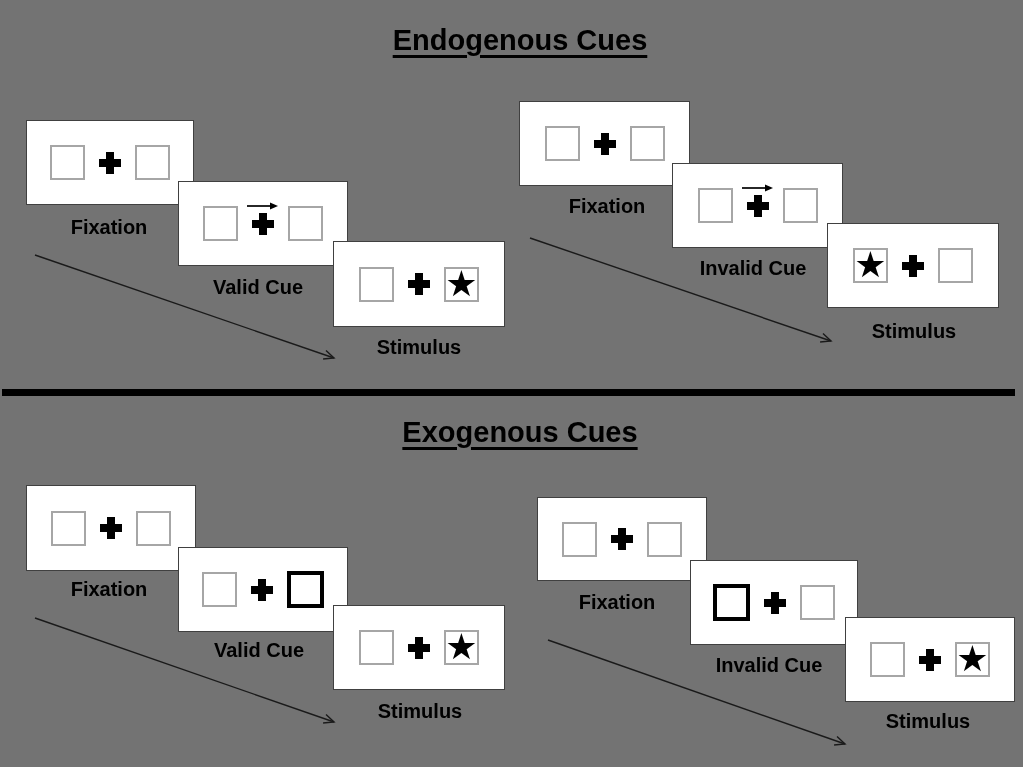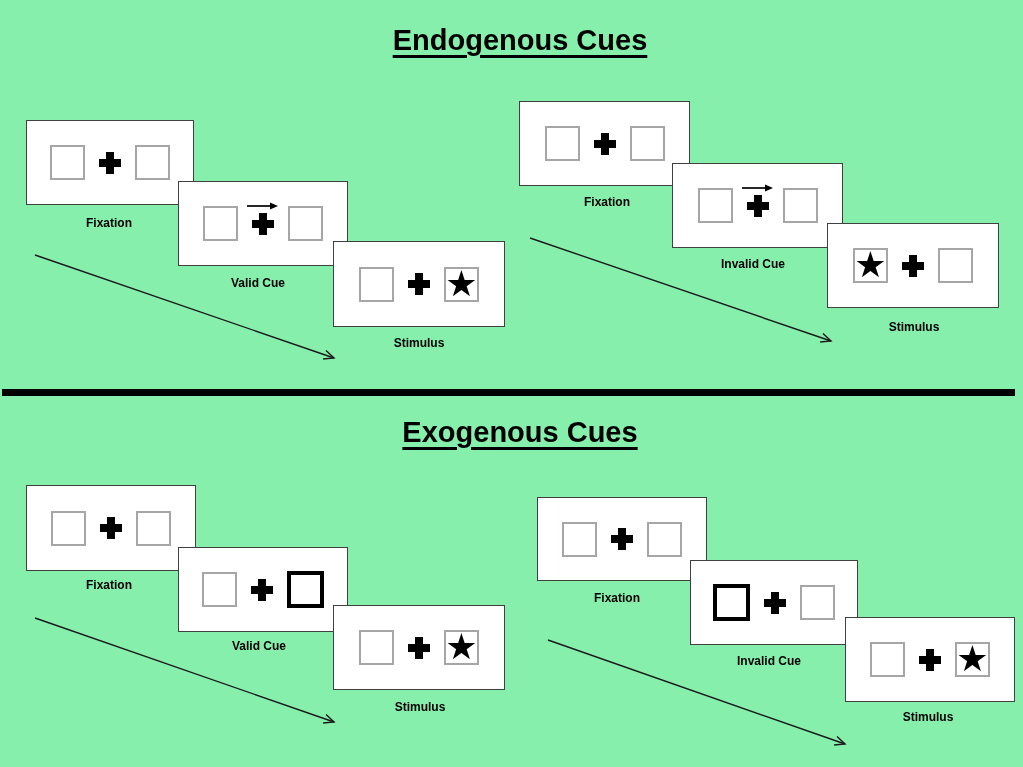--- a/index.html
+++ b/index.html
@@ -1,17 +1,17 @@
 <!DOCTYPE html>
 <html><head>
 <meta charset="utf-8">
 <style>
   html,body { margin:0; padding:0; background:#fff; }
   .stage {
-    position:relative; width:1023px; height:767px; background:#86efac;
+    position:relative; width:1023px; height:767px; background:#737373;
     font-family:"Liberation Sans", sans-serif; color:#000; overflow:hidden;
   }
   .section-title {
     position:absolute; left:0; width:1040px; text-align:center;
     font-size:29px; font-weight:bold;
     text-decoration:underline; text-decoration-thickness:3px; text-underline-offset:5px;
     white-space:nowrap;
   }
   .flow-arrows { position:absolute; left:0; top:0; pointer-events:none; }
   .fl { stroke:#1a1a1a; stroke-width:1.4; }
@@ -27,21 +27,21 @@
   .star {
     font-family:"DejaVu Sans", sans-serif; font-size:36px; line-height:31px;
     color:#000; display:block; margin-top:-2px;
   }
   .csym { position:relative; width:26px; height:35px; display:flex; align-items:center; justify-content:center; }
   .plus { position:relative; width:22px; height:22px; }
   .plus::before { content:""; position:absolute; top:7px; left:0; width:22px; height:8px; background:#000; }
   .plus::after  { content:""; position:absolute; left:7px; top:0; width:8px; height:22px; background:#000; }
   .cue-arrow { position:absolute; top:-5px; left:-4px; width:33px; height:10px; }
   .plabel {
-    position:absolute; transform:translateX(-50%); font-size:12px; font-weight:bold;
+    position:absolute; transform:translateX(-50%); font-size:20px; font-weight:bold;
     white-space:nowrap;
   }
   .divider { position:absolute; left:2px; top:389px; width:1013px; height:7px; background:#000; }
 </style>
 </head>
 <body>
 
 <div class="stage">
 
   <svg class="flow-arrows" width="1023" height="767">

